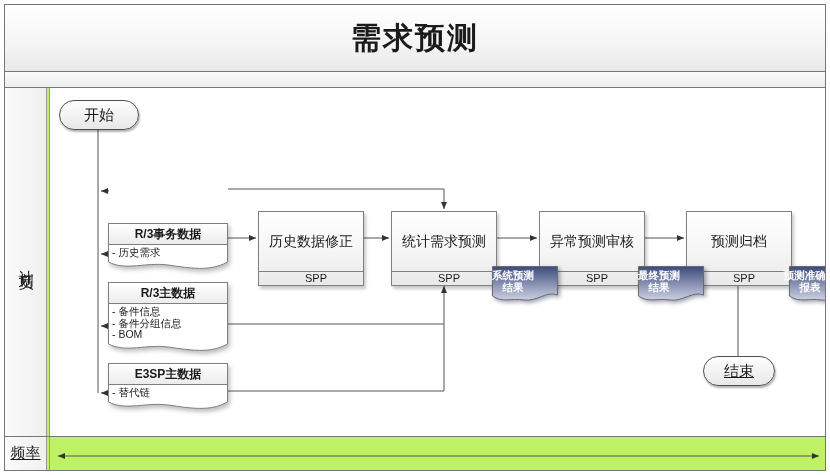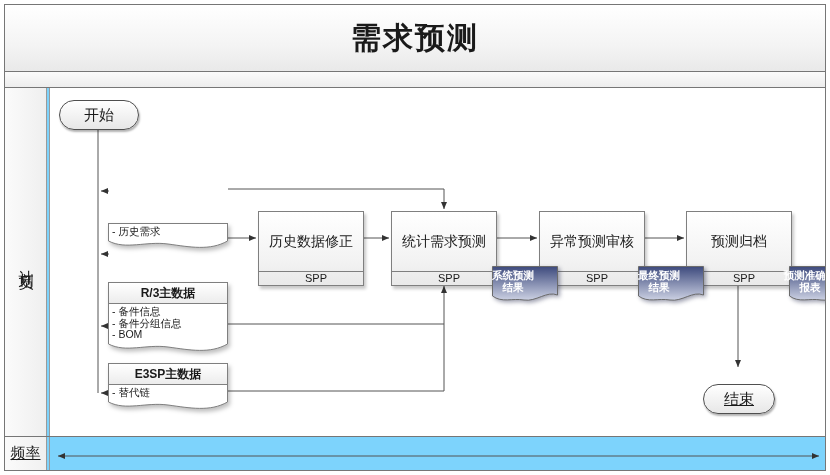--- a/index.html
+++ b/index.html
@@ -3,21 +3,21 @@
 <meta charset="utf-8">
 <style>
   :root{
     --border:#7f7f7f;
     --line:#4a4a4a;
     --grid:#767676;
   }
   html,body{margin:0;padding:0;background:#fff;}
   .page{position:relative;width:830px;height:475px;background:#fff;
         font-family:"Liberation Sans","DejaVu Sans",sans-serif;color:#1a1a1a;overflow:hidden;}
-  .frame{position:absolute;inset:4px;border:1px solid var(--grid);display:flex;flex-direction:column;background:#7dd3fc;}
+  .frame{position:absolute;inset:4px;border:1px solid var(--grid);display:flex;flex-direction:column;background:#bef264;}
   .title-row{height:66px;border-bottom:1px solid var(--grid);
              background:linear-gradient(180deg,#ffffff 0%,#f4f4f4 60%,#e9e9e9 100%);
              display:flex;align-items:center;justify-content:center;}
   .title-row span{font-size:30px;font-weight:bold;letter-spacing:2px;}
   .strip-row{height:15px;border-bottom:1px solid var(--grid);
              background:linear-gradient(180deg,#fbfbfb,#ededed);}
   .main-row{flex:1;display:flex;min-height:0;}
   .role-cell{width:41px;border-right:1px solid #9a9a9a;
              background:linear-gradient(90deg,#fbfbfb,#efefef);
              display:flex;align-items:center;justify-content:center;}
@@ -97,27 +97,28 @@
             <path d="M178,101 L394,101 L394,121" marker-end="url(#arr)"></path>
             <path d="M178,236 L394,236"></path>
             <path d="M178,303 L394,303 L394,198" marker-end="url(#arr)"></path>
             <path d="M688,196 L688,279" marker-end="url(#arr)"></path>
           </g>
         </svg>
 
         <div class="oval" style="left:9px;top:12px;width:78px;height:28px;">
           <span>开始</span>
         </div>
-        <div class="oval" style="left:653px;top:296px;width:70px;height:28px;text-decoration:underline;">
+        <div class="oval" style="left:653px;top:268px;width:70px;height:28px;text-decoration:underline;">
           <span>结束</span>
         </div>
 
 
         <div class="datastore" style="left:58px;top:135px;">
           <div class="ds-body">
+            <div class="ds-header">R/3事务数据</div>
             <div class="ds-items">
               <div>- 历史需求</div>
             </div>
           </div>
           <svg class="ds-wave" width="120" height="13" viewBox="0 0 120 13">
             <path d="M0.5,0 L0.5,3 C18,12 38,3 60,6 C82,9 102,13 119.5,3 L119.5,0" fill="#fff" stroke="#7f7f7f"></path>
           </svg>
         </div>
 
         <div class="datastore" style="left:58px;top:194px;">

